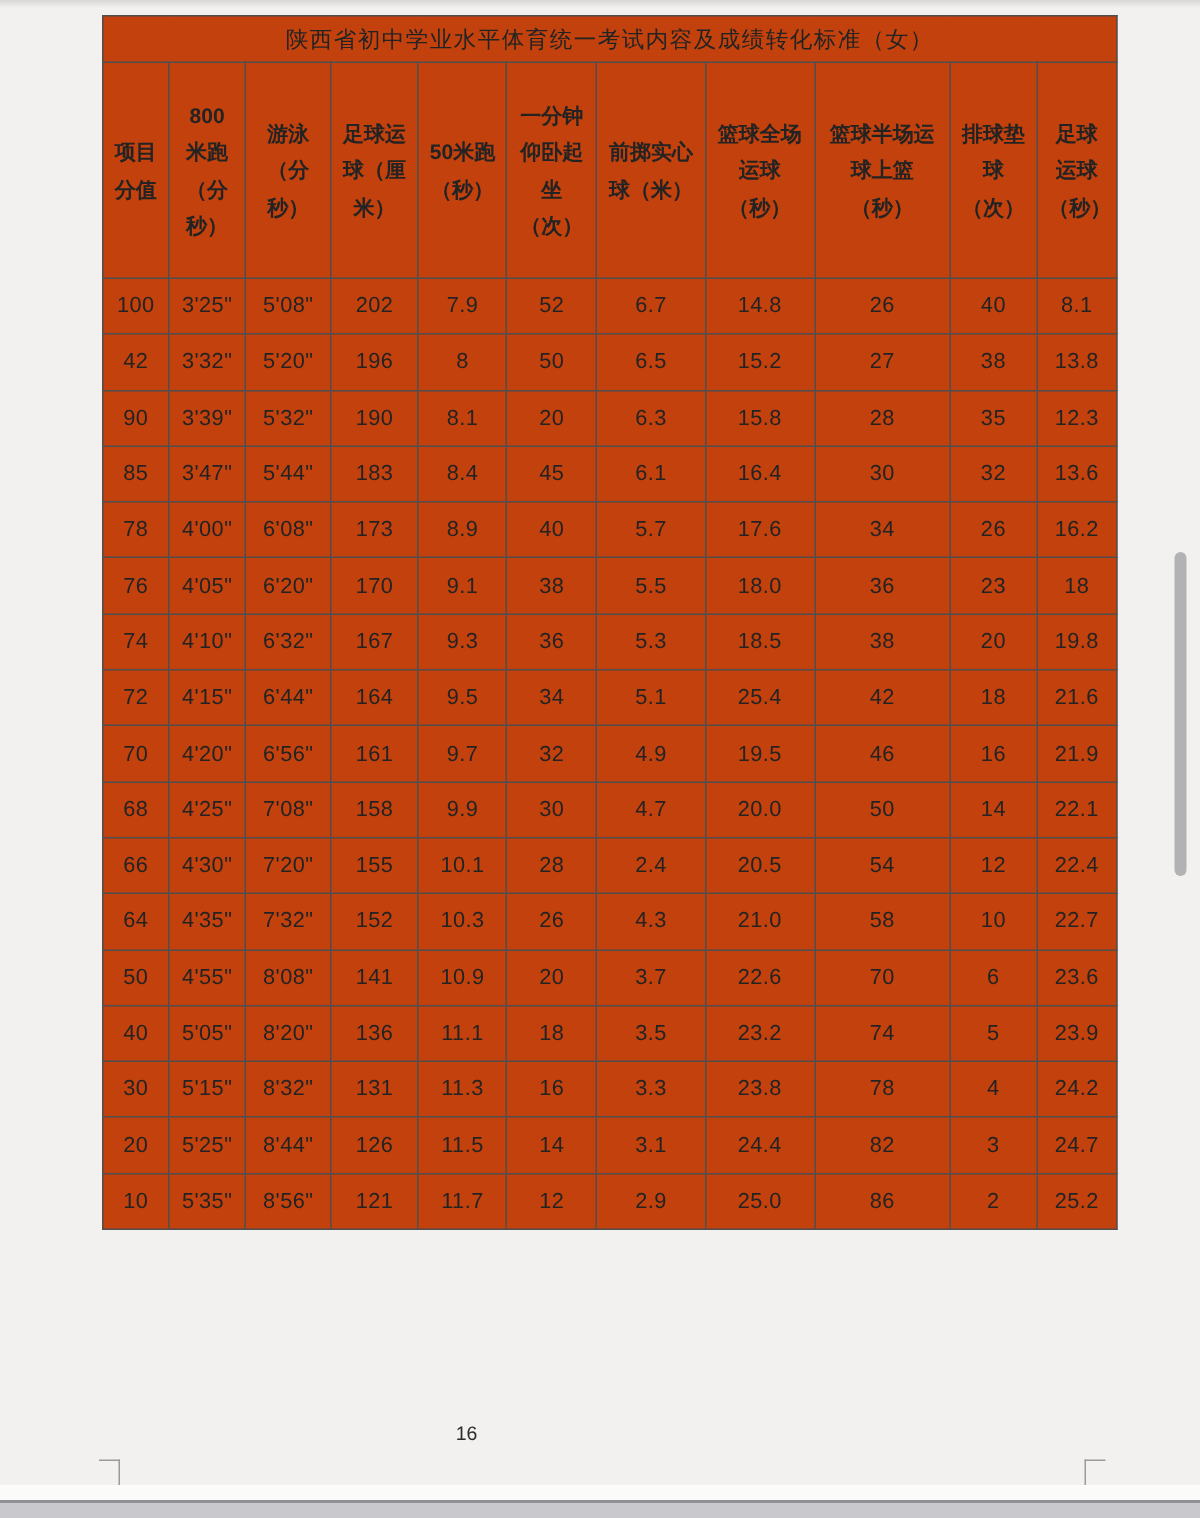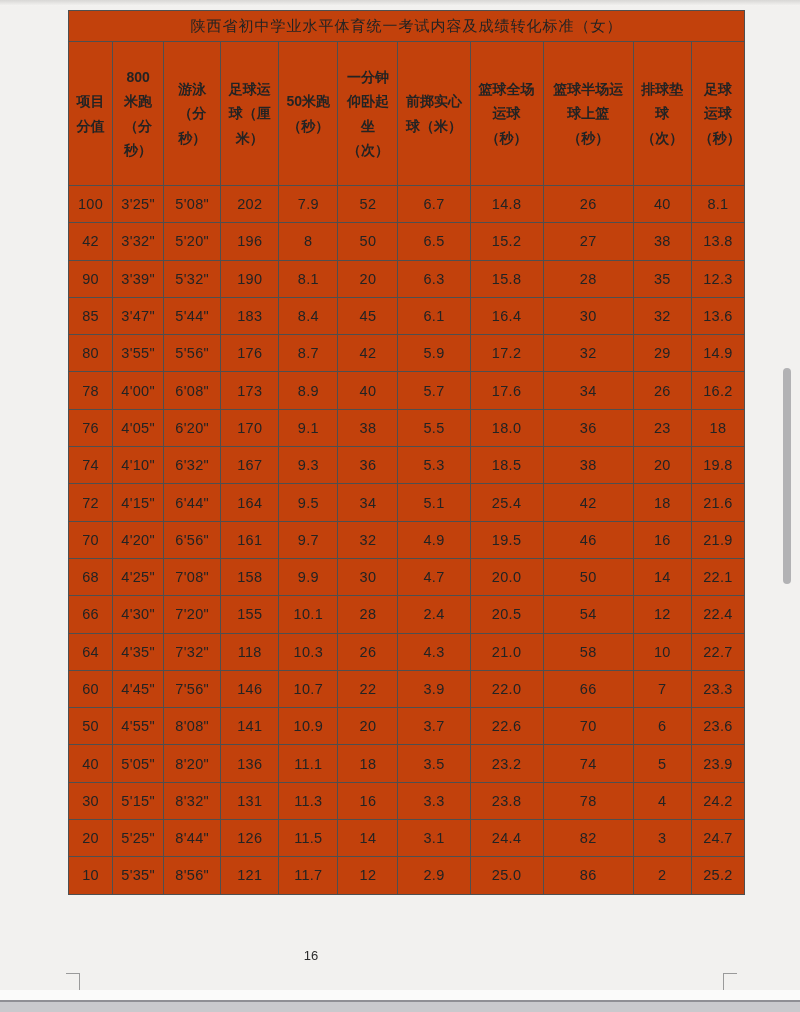--- a/index.html
+++ b/index.html
@@ -204,33 +204,20 @@
         <td>183</td>
         <td>8.4</td>
         <td>45</td>
         <td>6.1</td>
         <td>16.4</td>
         <td>30</td>
         <td>32</td>
         <td>13.6</td>
       </tr>
       <tr class="body-row">
-        <td>80</td>
-        <td>3'55"</td>
-        <td>5'56"</td>
-        <td>176</td>
-        <td>8.7</td>
-        <td>42</td>
-        <td>5.9</td>
-        <td>17.2</td>
-        <td>32</td>
-        <td>29</td>
-        <td>14.9</td>
-      </tr>
-      <tr class="body-row">
         <td>78</td>
         <td>4'00"</td>
         <td>6'08"</td>
         <td>173</td>
         <td>8.9</td>
         <td>40</td>
         <td>5.7</td>
         <td>17.6</td>
         <td>34</td>
         <td>26</td>
@@ -311,41 +298,28 @@
         <td>2.4</td>
         <td>20.5</td>
         <td>54</td>
         <td>12</td>
         <td>22.4</td>
       </tr>
       <tr class="body-row">
         <td>64</td>
         <td>4'35"</td>
         <td>7'32"</td>
-        <td>118</td>
+        <td>152</td>
         <td>10.3</td>
         <td>26</td>
         <td>4.3</td>
         <td>21.0</td>
         <td>58</td>
         <td>10</td>
         <td>22.7</td>
-      </tr>
-      <tr class="body-row">
-        <td>60</td>
-        <td>4'45"</td>
-        <td>7'56"</td>
-        <td>146</td>
-        <td>10.7</td>
-        <td>22</td>
-        <td>3.9</td>
-        <td>22.0</td>
-        <td>66</td>
-        <td>7</td>
-        <td>23.3</td>
       </tr>
       <tr class="body-row">
         <td>50</td>
         <td>4'55"</td>
         <td>8'08"</td>
         <td>141</td>
         <td>10.9</td>
         <td>20</td>
         <td>3.7</td>
         <td>22.6</td>

